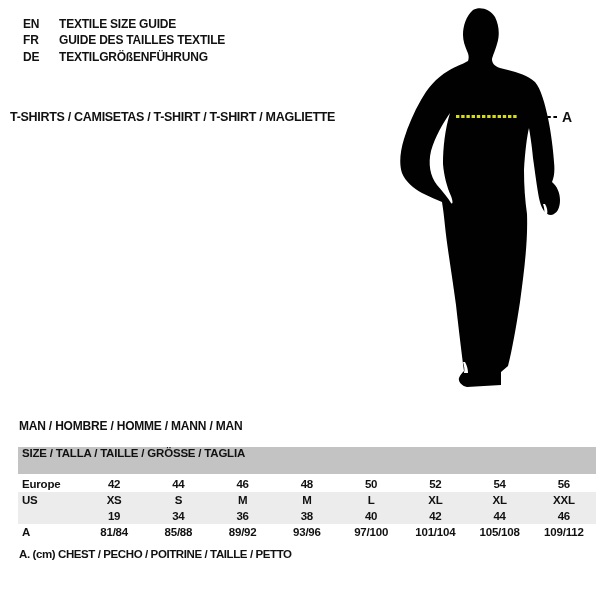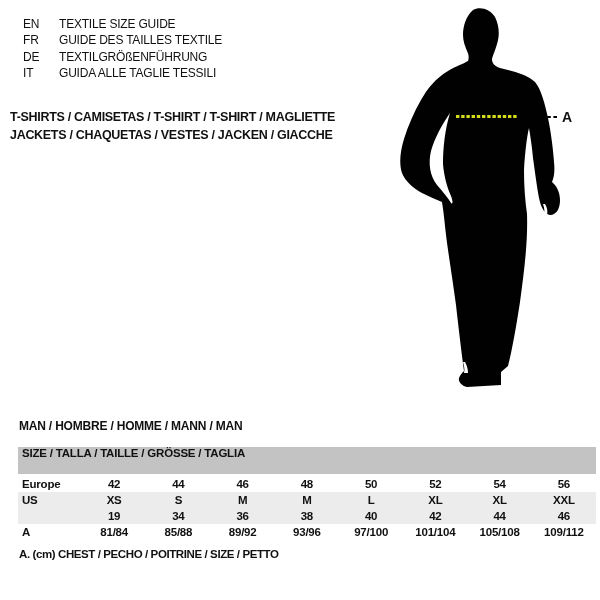--- a/index.html
+++ b/index.html
@@ -6,21 +6,21 @@
   html,body { width:600px; height:600px; }
   body {
     position:relative;
     background:#ffffff;
     font-family:"Liberation Sans","DejaVu Sans",sans-serif;
     color:#111;
     overflow:hidden;
     letter-spacing:-0.2px;
   }
   .lang-list { position:absolute; left:23px; top:16px; }
-  .lang-row { display:flex; height:16.3px; line-height:16.3px; font-size:12px; font-weight:400; }
+  .lang-row { display:flex; height:16.3px; line-height:16.3px; font-size:12px; font-weight:700; }
   .lang-code { width:36px; }
   .categories { position:absolute; left:10px; top:109px; font-size:12.5px; font-weight:700; line-height:17.5px; letter-spacing:-0.3px; }
   .figure-svg { position:absolute; left:0; top:0; width:600px; height:600px; }
   .section-heading { position:absolute; left:19px; top:419px; font-size:12px; font-weight:700; }
   .size-table { position:absolute; left:18px; top:447px; width:578px; }
   .st-header {
     height:27px; line-height:13px; background:#c3c3c3;
     padding-left:4px; font-size:11.5px; font-weight:700; margin-bottom:2px;
   }
   .st-row {
@@ -41,29 +41,24 @@
     <span class="lang-title">TEXTILE SIZE GUIDE</span>
   </div>
   <div class="lang-row">
     <span class="lang-code">FR</span>
     <span class="lang-title">GUIDE DES TAILLES TEXTILE</span>
   </div>
   <div class="lang-row">
     <span class="lang-code">DE</span>
     <span class="lang-title">TEXTILGRÖßENFÜHRUNG</span>
   </div>
-  <div class="lang-row">
-    <span class="lang-code">IT</span>
-    <span class="lang-title">GUIDA ALLE TAGLIE TESSILI</span>
-  </div>
 </div>
 
 <div class="categories">
   <div>T-SHIRTS / CAMISETAS / T-SHIRT / T-SHIRT / MAGLIETTE</div>
-  <div>JACKETS / CHAQUETAS / VESTES / JACKEN / GIACCHE</div>
 </div>
 
 <svg class="figure-svg" viewBox="0 0 600 600" aria-hidden="true">
   <path d="M 473,10
            C 480,6 490,9 495,17
            C 499,25 500,35 497,44
            C 495,51 493,55 492,59
            C 492,63 494,66 500,68
            C 512,71 526,74 535,82
            C 541,89 545,104 548,118
@@ -154,13 +149,13 @@
     <div class="st-cell">85/88</div>
     <div class="st-cell">89/92</div>
     <div class="st-cell">93/96</div>
     <div class="st-cell">97/100</div>
     <div class="st-cell">101/104</div>
     <div class="st-cell">105/108</div>
     <div class="st-cell">109/112</div>
   </div>
 </div>
 
-<div class="footnote">A. (cm) CHEST / PECHO / POITRINE / SIZE / PETTO</div>
+<div class="footnote">A. (cm) CHEST / PECHO / POITRINE / TAILLE / PETTO</div>
 
 </body></html>

